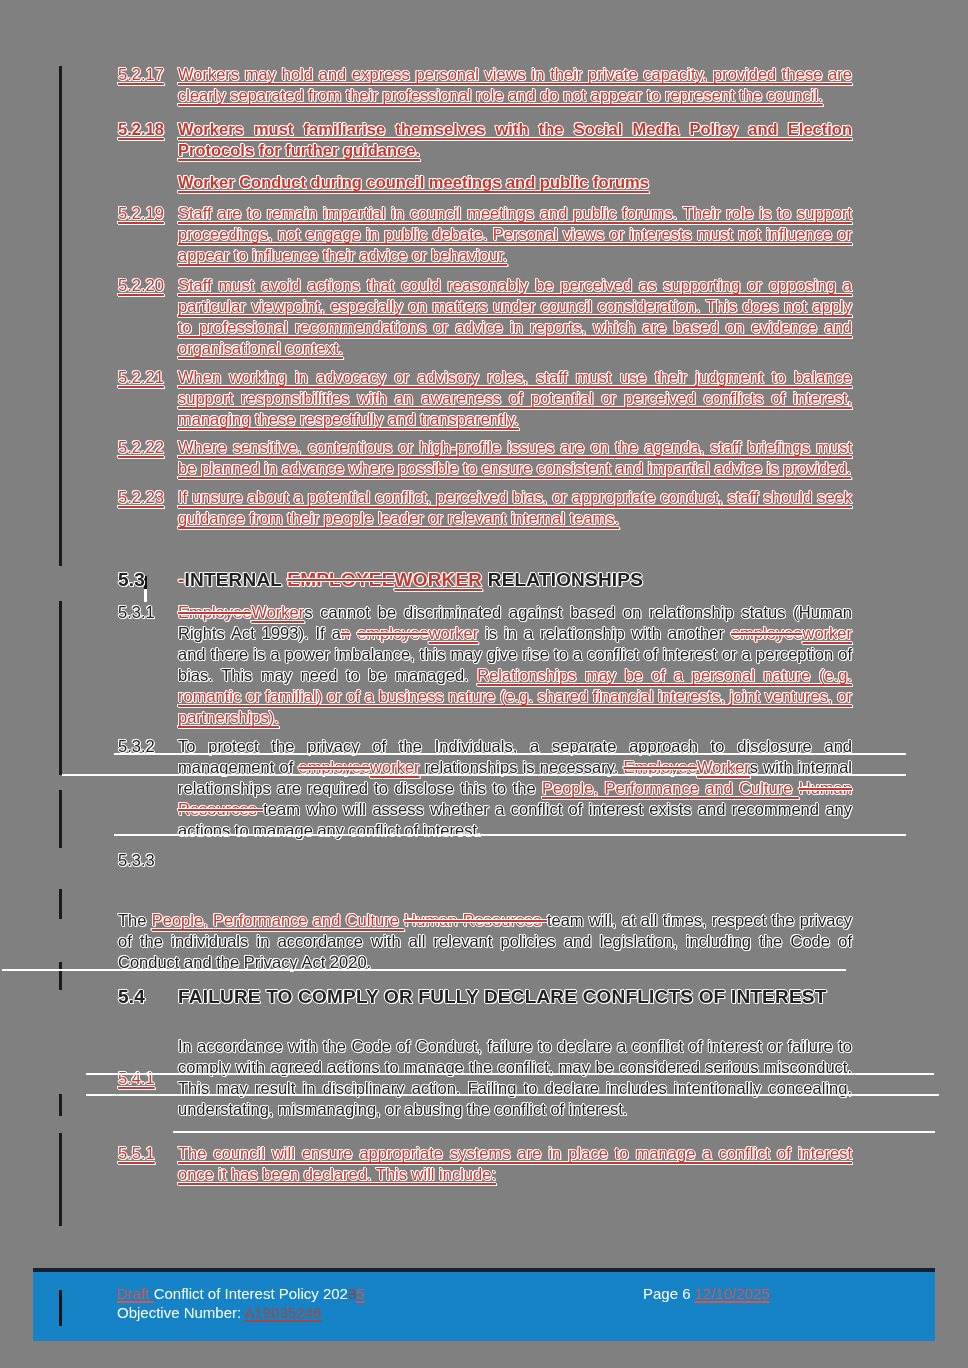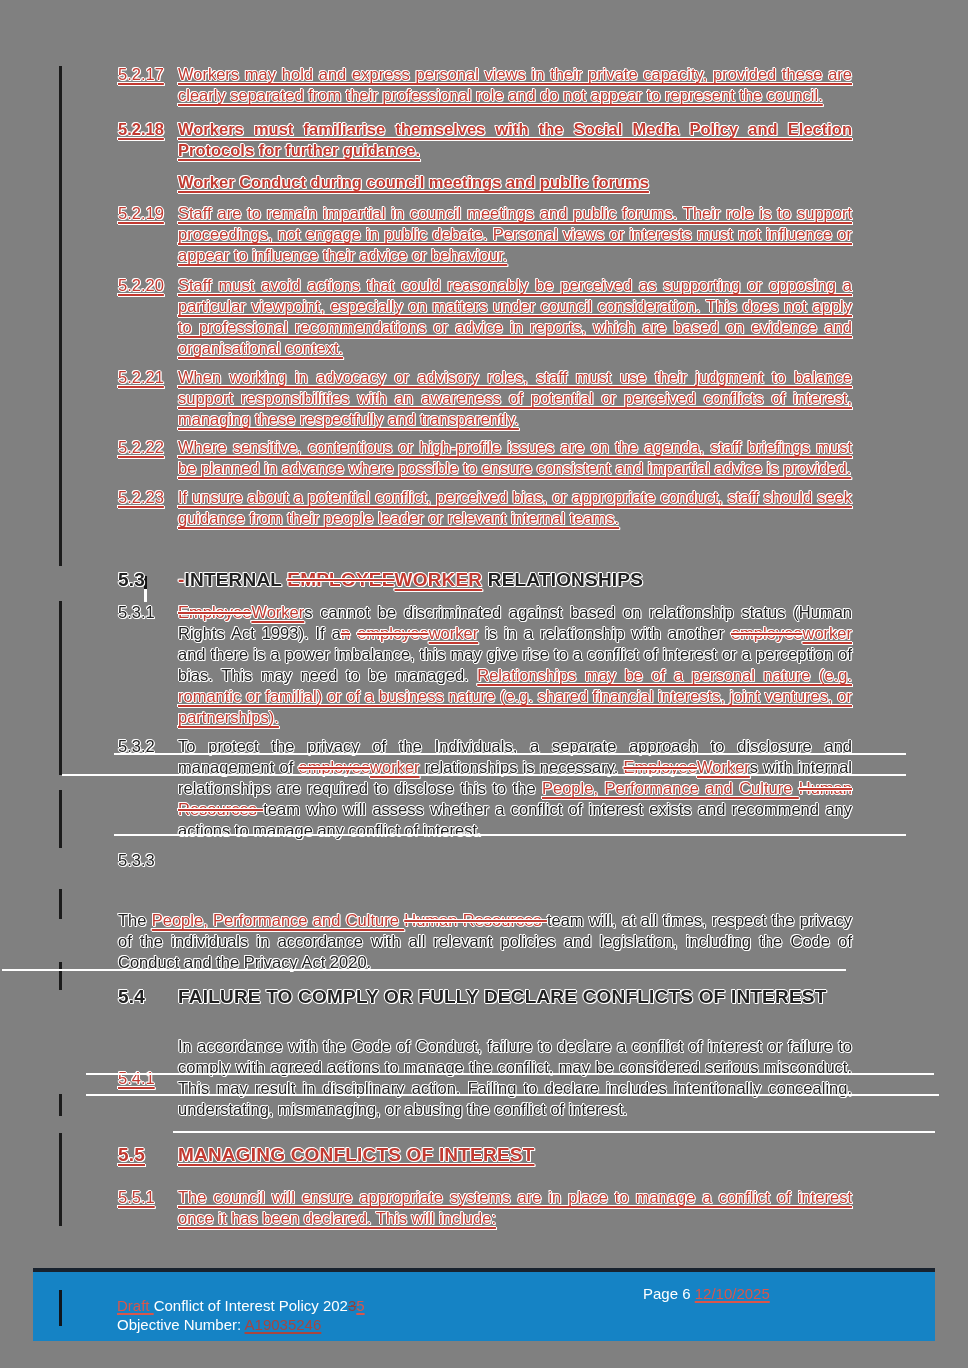--- a/index.html
+++ b/index.html
@@ -69,21 +69,21 @@
   .caret-w{position:absolute;left:144px;width:2.5px;background:#fff;}
 
   
   #footer{
     position:absolute;left:33px;top:1268px;width:902px;height:73px;
     background:var(--blue);
     border-top:4px solid #18222e;
     box-sizing:border-box;
   }
   #footer .ftext{
-    position:absolute;left:84px;top:24px;
+    position:absolute;left:84px;top:12px;
     font-size:15px;line-height:19px;color:#fff;
   }
   #footer .fright{
     position:absolute;left:610px;top:12px;
     font-size:15px;line-height:19px;color:#fff;
   }
   .seg-w{color:#fff;}
   .seg-fins{color:#d9564b;text-decoration:underline;text-decoration-thickness:1.5px;text-underline-offset:2px;}
   .seg-fdel{color:#93403a;text-decoration:line-through;}
   .seg-fins2{color:#a8463f;text-decoration:underline;text-decoration-thickness:1.5px;text-underline-offset:2px;}
@@ -155,24 +155,20 @@
       </div>
       <div class="row h1row">
         <span class="num seg-b">5.4</span>
         <span class="body"><span class="seg-b">FAILURE TO COMPLY OR FULLY DECLARE CONFLICTS OF INTEREST</span></span>
       </div>
       <div class="row">
         <span class="num seg-ins">5.4.1</span>
         <span class="body"><span class="seg-plain">In accordance with the Code of Conduct, failure to declare a conflict of interest or failure to comply with agreed actions to manage the conflict, may be considered serious misconduct. This may result in disciplinary action. Failing to declare includes intentionally concealing, understating, mismanaging, or abusing the conflict of interest.</span><div class="wline" style="top: 37px; left: -92px; width: 848px;"></div><div class="wline" style="top: 58px; left: -92px; width: 853px;"></div></span>
       </div>
       <div class="rule"></div>
-      <div class="row h1row">
-        <span class="num seg-insb">5.5</span>
-        <span class="body"><span class="seg-insb">MANAGING CONFLICTS OF INTEREST</span></span>
-      </div>
       <div class="row">
         <span class="num seg-ins">5.5.1</span>
         <span class="body"><span class="seg-ins">The council will ensure appropriate systems are in place to manage a conflict of interest once it has been declared.  This will include:</span></span>
       </div>
     </div>
 
   <div id="footer">
     <div class="fbar"></div>
     <div class="ftext">
       <div><span class="seg-fins">Draft </span><span class="seg-w">Conflict of Interest Policy 202</span><span class="seg-fdel">3</span><span class="seg-fins">5</span></div>

